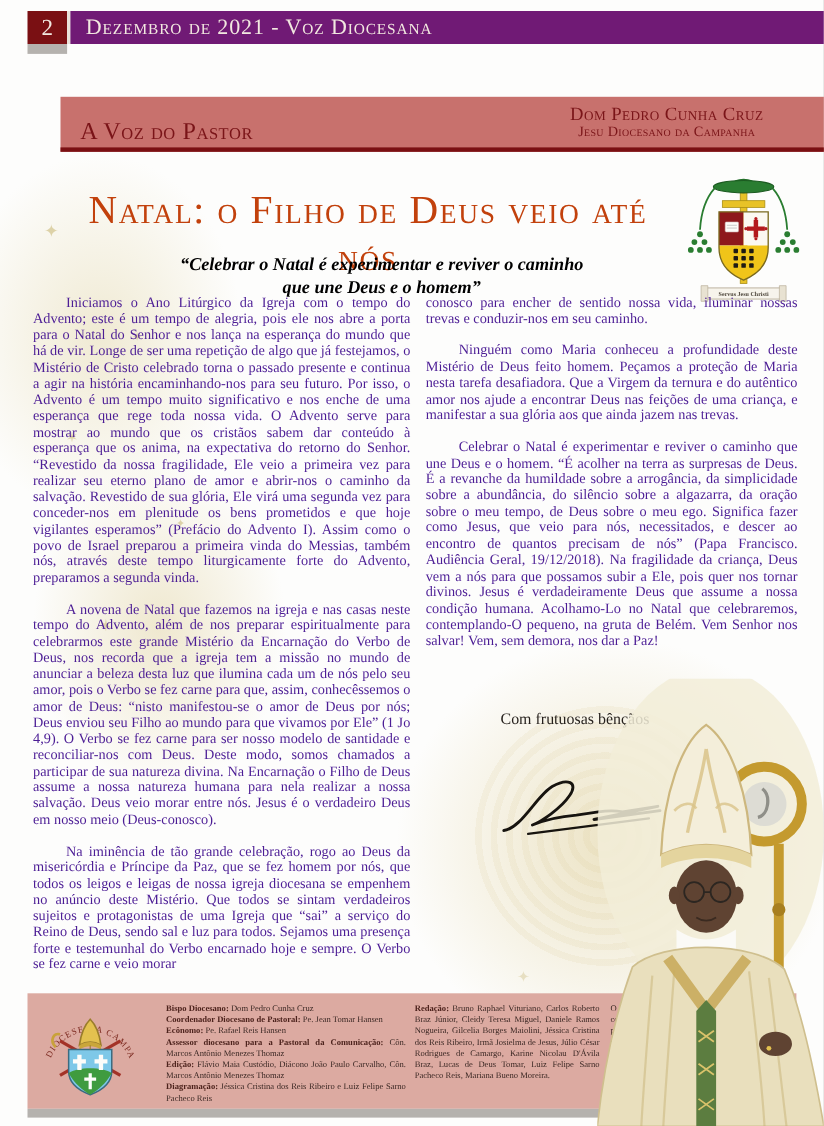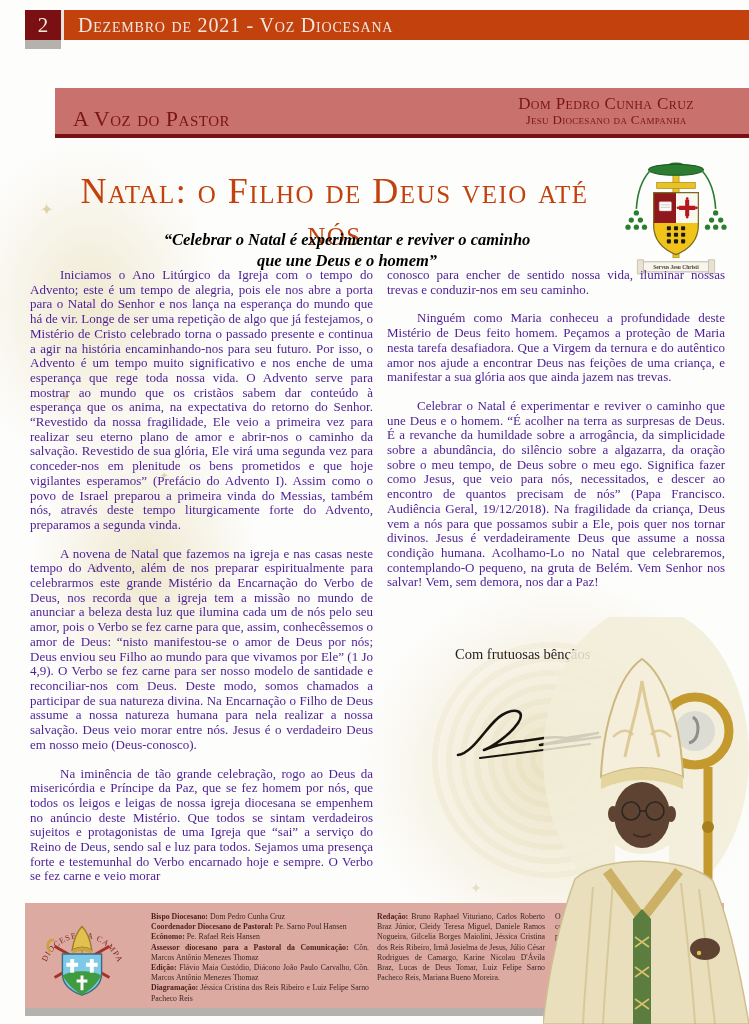--- a/index.html
+++ b/index.html
@@ -4,21 +4,21 @@
 <style>
   html,body{margin:0;padding:0;}
   body{background:#888;font-family:"Liberation Serif", serif;}
   .page{position:relative;width:749px;height:1024px;margin:0 auto;background:#fdfdfc;overflow:hidden;}
 
   
   .topbar{position:absolute;top:10px;left:25px;right:0;height:30px;display:flex;}
   .pagenum{width:36px;background:#7a1013;color:#f2e8e0;font-size:21px;line-height:30px;text-align:center;}
   .pagenum-shadow{position:absolute;top:40px;left:25px;width:36px;height:9px;background:#b5b2ae;}
   .topbar-sep{width:3px;background:#e9e2da;}
-  .masthead{flex:1;background:#c2410c;color:#f2e8e0;font-variant:small-caps;font-size:20px;line-height:30px;padding-left:14px;letter-spacing:.8px;}
+  .masthead{flex:1;background:#701a75;color:#f2e8e0;font-variant:small-caps;font-size:20px;line-height:30px;padding-left:14px;letter-spacing:.8px;}
 
   
   .band{position:absolute;top:88px;left:25px;width:699px;height:46px;background:#c8716d;border-bottom:4px solid #7a1013;display:flex;align-items:center;margin-left:30px;}
   .band-title{color:#7a1418;font-variant:small-caps;font-size:22px;letter-spacing:.5px;padding-left:18px;flex:1;align-self:flex-end;padding-bottom:2px;}
   .band-author{color:#7a1418;text-align:center;padding-right:60px;line-height:1.15;}
   .band-author .name{font-variant:small-caps;font-size:17px;letter-spacing:.4px;}
   .band-author .role{font-variant:small-caps;font-size:13px;letter-spacing:.3px;}
 
   
   .blob{position:absolute;border-radius:50%;pointer-events:none;}
@@ -215,21 +215,21 @@
       <path d="M30 48 L70 48 L70 68 C70 80 61 86 50 90 C39 86 30 80 30 68 Z" fill="#7ec8e8" stroke="#3c6b80" stroke-width="1.4"></path>
       <path d="M30 70 C36 80 42 85 50 90 C58 85 64 80 70 70 C62 64 38 64 30 70 Z" fill="#3f9b3f"></path>
       <path d="M38 53 h4 v4 h4 v4 h-4 v6 h-4 v-6 h-4 v-4 h4 z" fill="#fdfdfa"></path>
       <path d="M58 53 h4 v4 h4 v4 h-4 v6 h-4 v-6 h-4 v-4 h4 z" fill="#fdfdfa"></path>
       <path d="M48.5 70 h3 v4 h4 v3 h-4 v8 h-3 v-8 h-4 v-3 h4 z" fill="#fdfdfa"></path>
       <line x1="50" y1="44" x2="50" y2="48" stroke="#9a7d2c" stroke-width="1"></line>
     </svg>
 
     <div class="f-col f-col1">
       <div><b>Bispo Diocesano:</b><span> Dom Pedro Cunha Cruz</span></div>
-      <div><b>Coordenador Diocesano de Pastoral:</b><span> Pe. Sarno Poul Hansen</span></div>
+      <div><b>Coordenador Diocesano de Pastoral:</b><span> Pe. Jean Tomar Hansen</span></div>
       <div><b>Ecônomo:</b><span> Pe. Rafael Reis Hansen</span></div>
       <div><b>Assessor diocesano para a Pastoral da Comunicação:</b><span> Côn. Marcos Antônio Menezes Thomaz</span></div>
       <div><b>Edição:</b><span> Flávio Maia Custódio, Diácono João Paulo Carvalho, Côn. Marcos Antônio Menezes Thomaz</span></div>
       <div><b>Diagramação:</b><span> Jéssica Cristina dos Reis Ribeiro e Luiz Felipe Sarno Pacheco Reis</span></div>
     </div>
 
     <div class="f-col f-col2">
       <div><b>Redação:</b><span> Bruno Raphael Vituriano, Carlos Roberto Braz Júnior, Cleidy Teresa Miguel, Daniele Ramos Nogueira, Gilcelia Borges Maiolini, Jéssica Cristina dos Reis Ribeiro, Irmã Josielma de Jesus, Júlio César Rodrigues de Camargo, Karine Nicolau D'Ávila Braz, Lucas de Deus Tomar, Luiz Felipe Sarno Pacheco Reis, Mariana Bueno Moreira.</span></div>
     </div>
 

